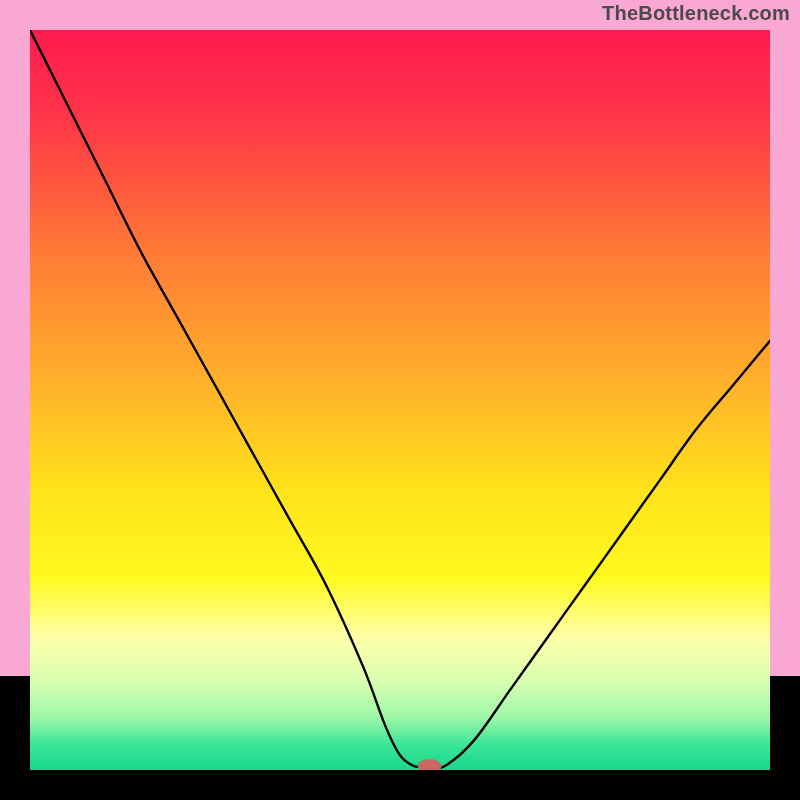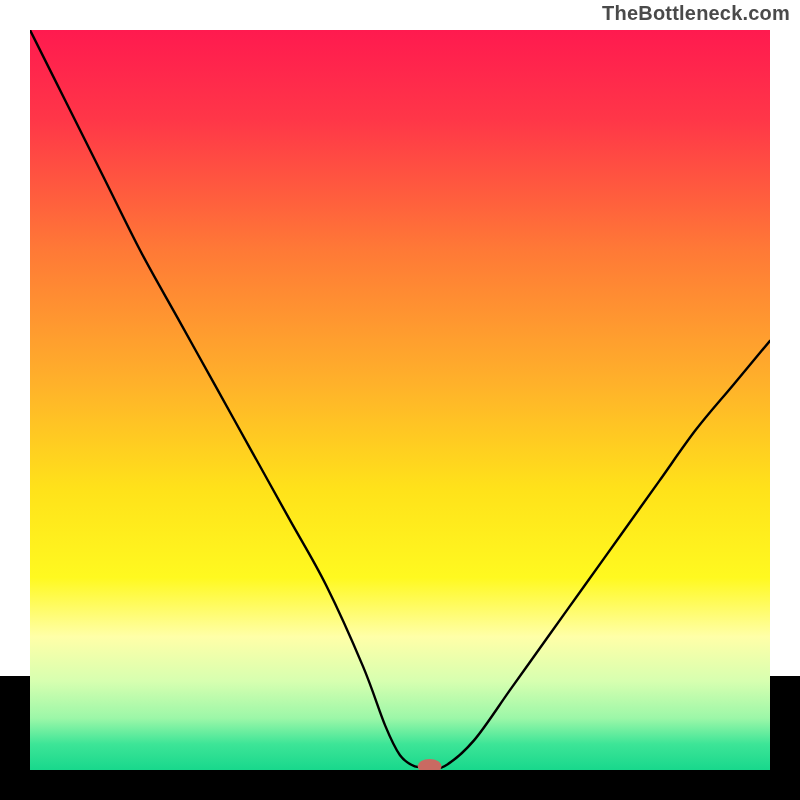--- a/index.html
+++ b/index.html
@@ -8,21 +8,21 @@
     width: 800px;
     height: 800px;
     background: #000;
     overflow: hidden;
     font-family: Arial, Helvetica, sans-serif;
   }
   .frame {
     position: relative;
     width: 800px;
     height: 676px;
-    background: #ffffff;
+    background: #f9a8d4;
   }
   .watermark {
     position: absolute;
     top: 2px;
     right: 10px;
     color: #4a4a4a;
     font-size: 20px;
     font-weight: bold;
     z-index: 10;
     letter-spacing: 0.2px;

